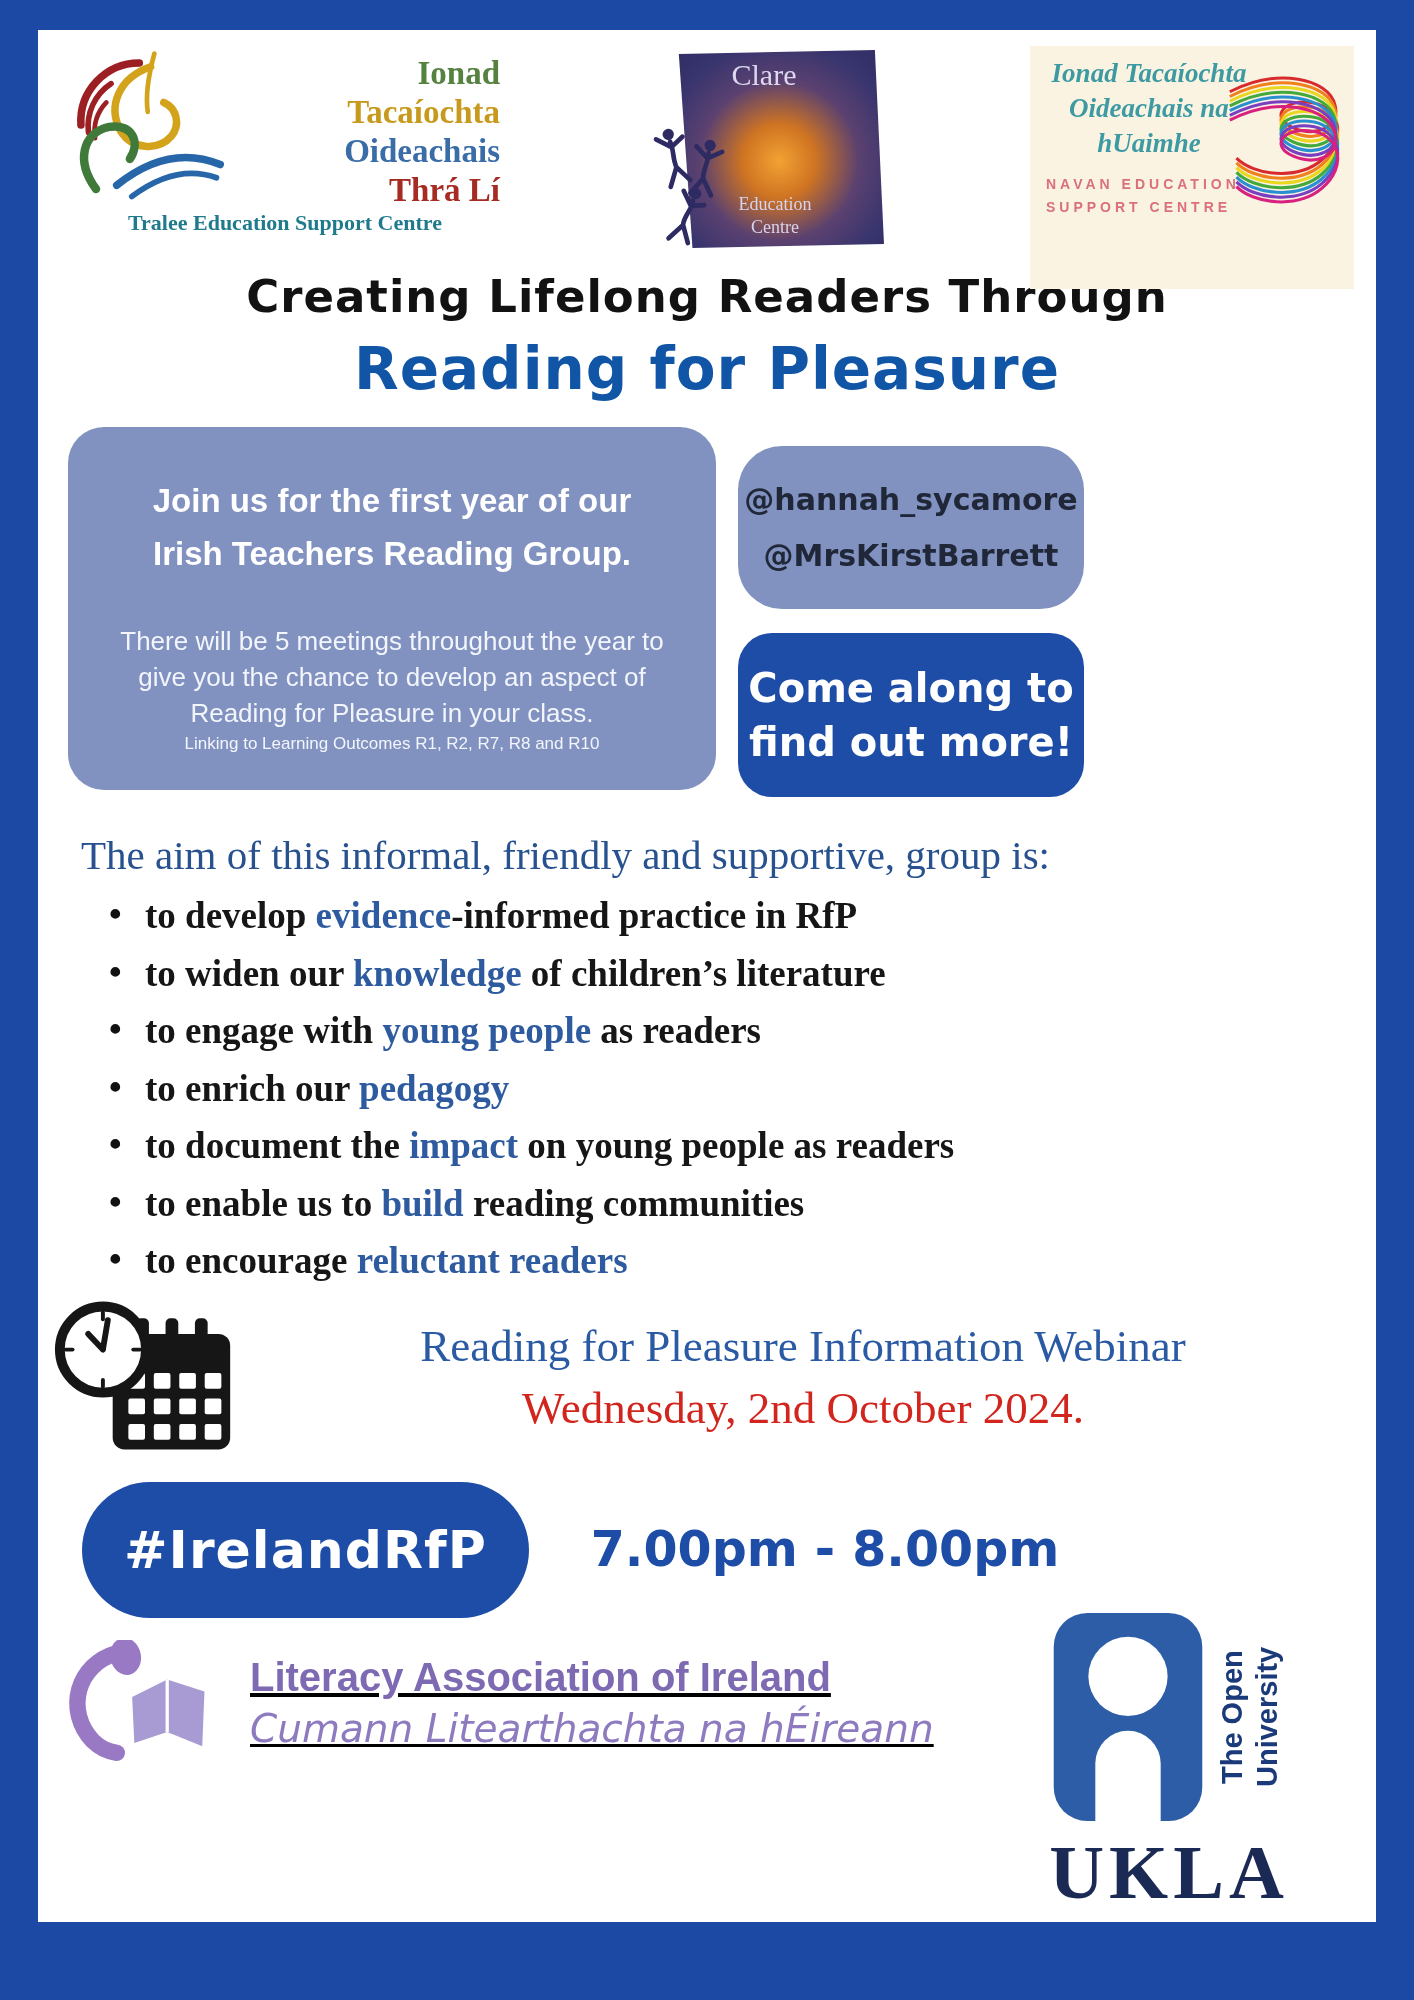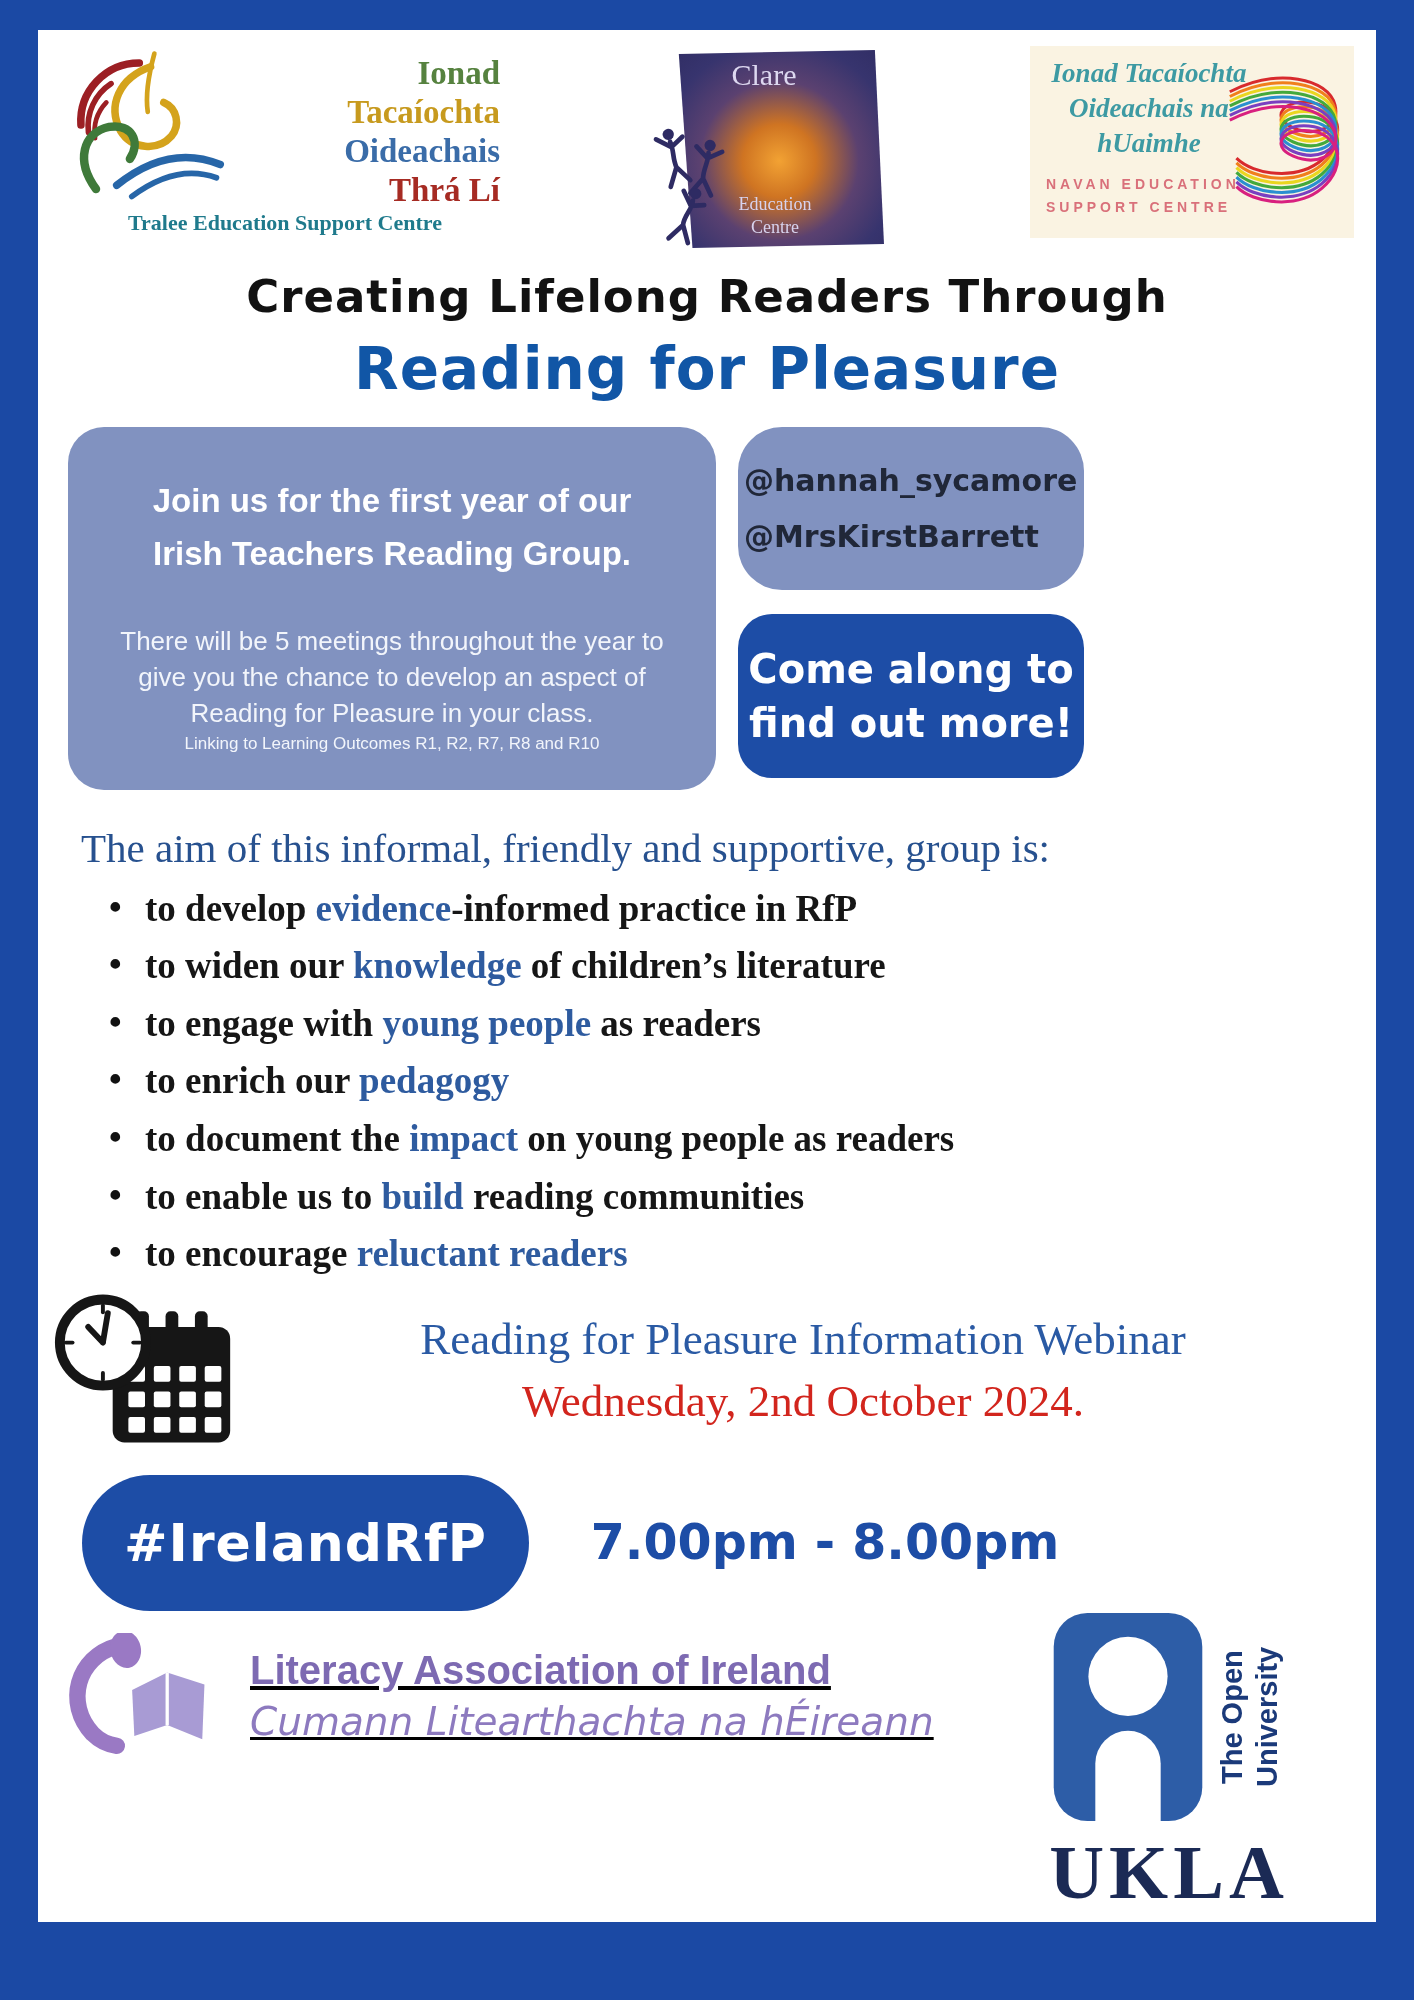--- a/index.html
+++ b/index.html
@@ -43,21 +43,21 @@
   .clare-name {
     position:absolute; top:8px; left:0; right:12px; text-align:center;
     color:#ddd8f0; font-family:"Liberation Serif", serif; font-size:30px;
   }
   .clare-sub {
     position:absolute; bottom:10px; left:10px; right:0; text-align:center;
     color:#d8d3ee; font-family:"Liberation Serif", serif; font-size:18px; line-height:1.25;
   }
   .clare-figures { position:absolute; left:-20px; top:48px; }
 
-  .logo-navan { position:relative; width:324px; height:192px; background:var(--cream,#faf3e2); }
+  .logo-navan { position:relative; width:324px; height:243px; background:var(--cream,#faf3e2); }
   .navan-irish {
     margin:10px 100px 0 14px; text-align:center;
     font-family:"Liberation Serif", serif; font-style:italic; font-weight:bold;
     font-size:27px; line-height:1.3; color:var(--navan_teal,#3d9aa3);
   }
   .navan-caps {
     margin:12px 0 0 16px; font-size:14px; font-weight:bold;
     letter-spacing:4px; line-height:1.6; color:var(--navan_red,#d9707a);
   }
   .navan-swirl { position:absolute; right:0px; top:22px; }
@@ -79,22 +79,22 @@
   .join-box {
     width:616px; background:var(--slate,#8192c0); border-radius:36px;
     padding:48px 16px 36px; text-align:center; color:#ffffff;
   }
   .join-head { font-size:33px; font-weight:bold; line-height:1.6; }
   .join-body { margin-top:42px; font-size:26px; line-height:1.4; color:#f2f5fb; }
   .join-note { margin-top:2px; font-size:17px; color:#f2f5fb; }
 
   .right-col { margin-left:22px; width:346px; }
   .handles-box {
-    margin-top:0; background:var(--slate,#8192c0); border-radius:44px;
-    padding:26px 6px; 
+    margin-top:19px; background:var(--slate,#8192c0); border-radius:44px;
+    padding:26px 6px; text-align:center;
     color:var(--handles_text,#202738); font-size:30px; font-weight:bold; line-height:1.85;
     font-family:"DejaVu Sans", sans-serif;
   }
   .cta-box {
     margin-top:24px; background:var(--deep_blue,#1d4da6); border-radius:34px;
     padding:28px 6px; text-align:center; color:#ffffff;
     font-family:"DejaVu Sans", sans-serif; font-size:40px; font-weight:bold; line-height:1.35;
   }
 
   

